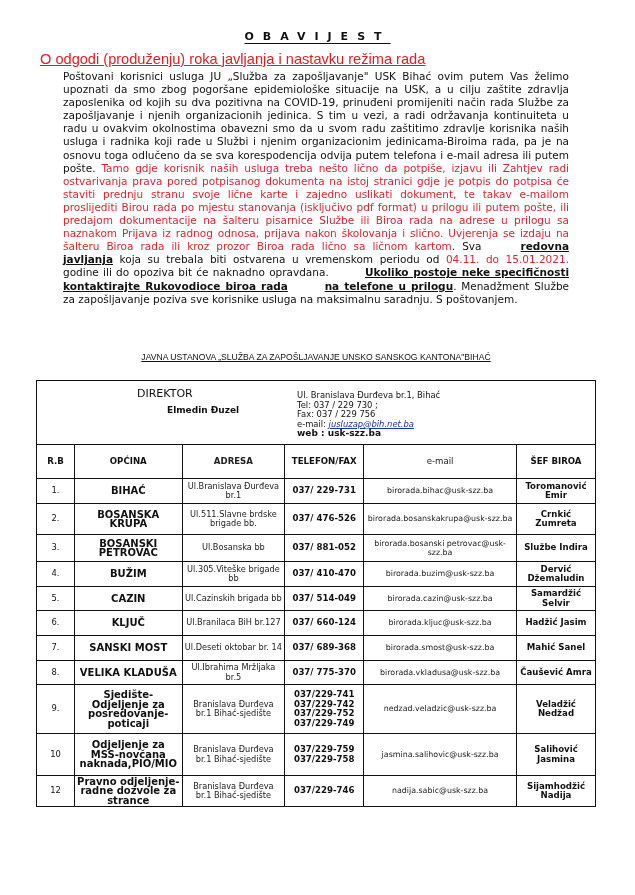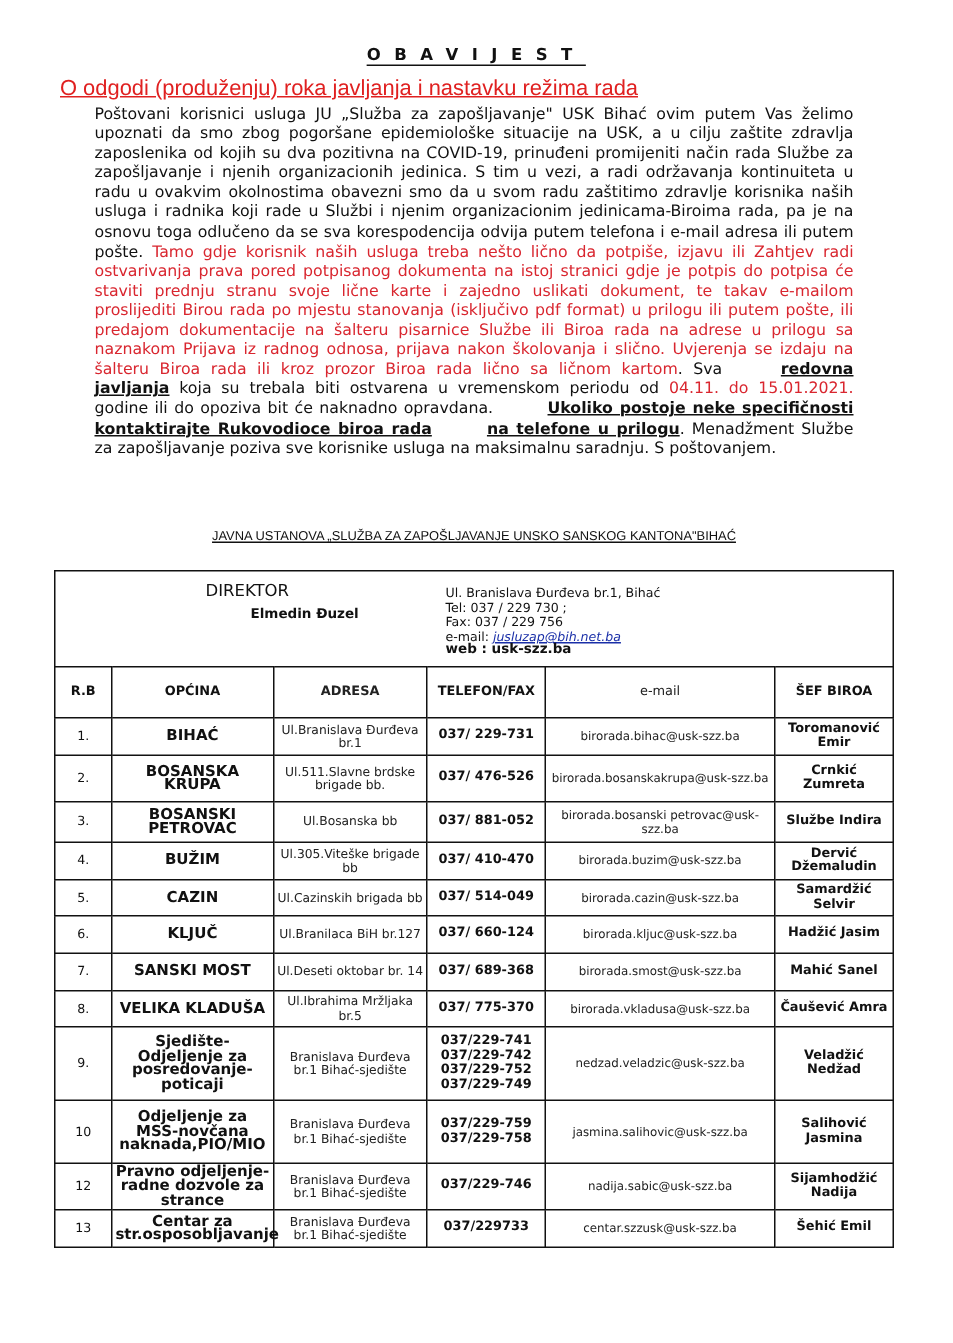--- a/index.html
+++ b/index.html
@@ -202,24 +202,14 @@
       <tr style="height: 31px;">
         <td class="c-rb">12</td>
         <td class="c-op">Pravno odjeljenje-radne dozvole za strance</td>
         <td class="c-ad">Branislava Đurđeva br.1 Bihać-sjedište</td>
         <td class="c-tel multi">
           <span>037/229-746</span>
         </td>
         <td class="c-em"><span>nadija.sabic@usk-szz.ba</span></td>
         <td class="c-sef">Sijamhodžić Nadija</td>
       </tr>
-      <tr style="height: 25px;">
-        <td class="c-rb">13</td>
-        <td class="c-op">Centar za str.osposobljavanje</td>
-        <td class="c-ad">Branislava Đurđeva br.1 Bihać-sjedište</td>
-        <td class="c-tel multi">
-          <span>037/229733</span>
-        </td>
-        <td class="c-em"><span>centar.szzusk@usk-szz.ba</span></td>
-        <td class="c-sef">Šehić Emil</td>
-      </tr>
     </tbody>
 </table>
 
 </body></html>

